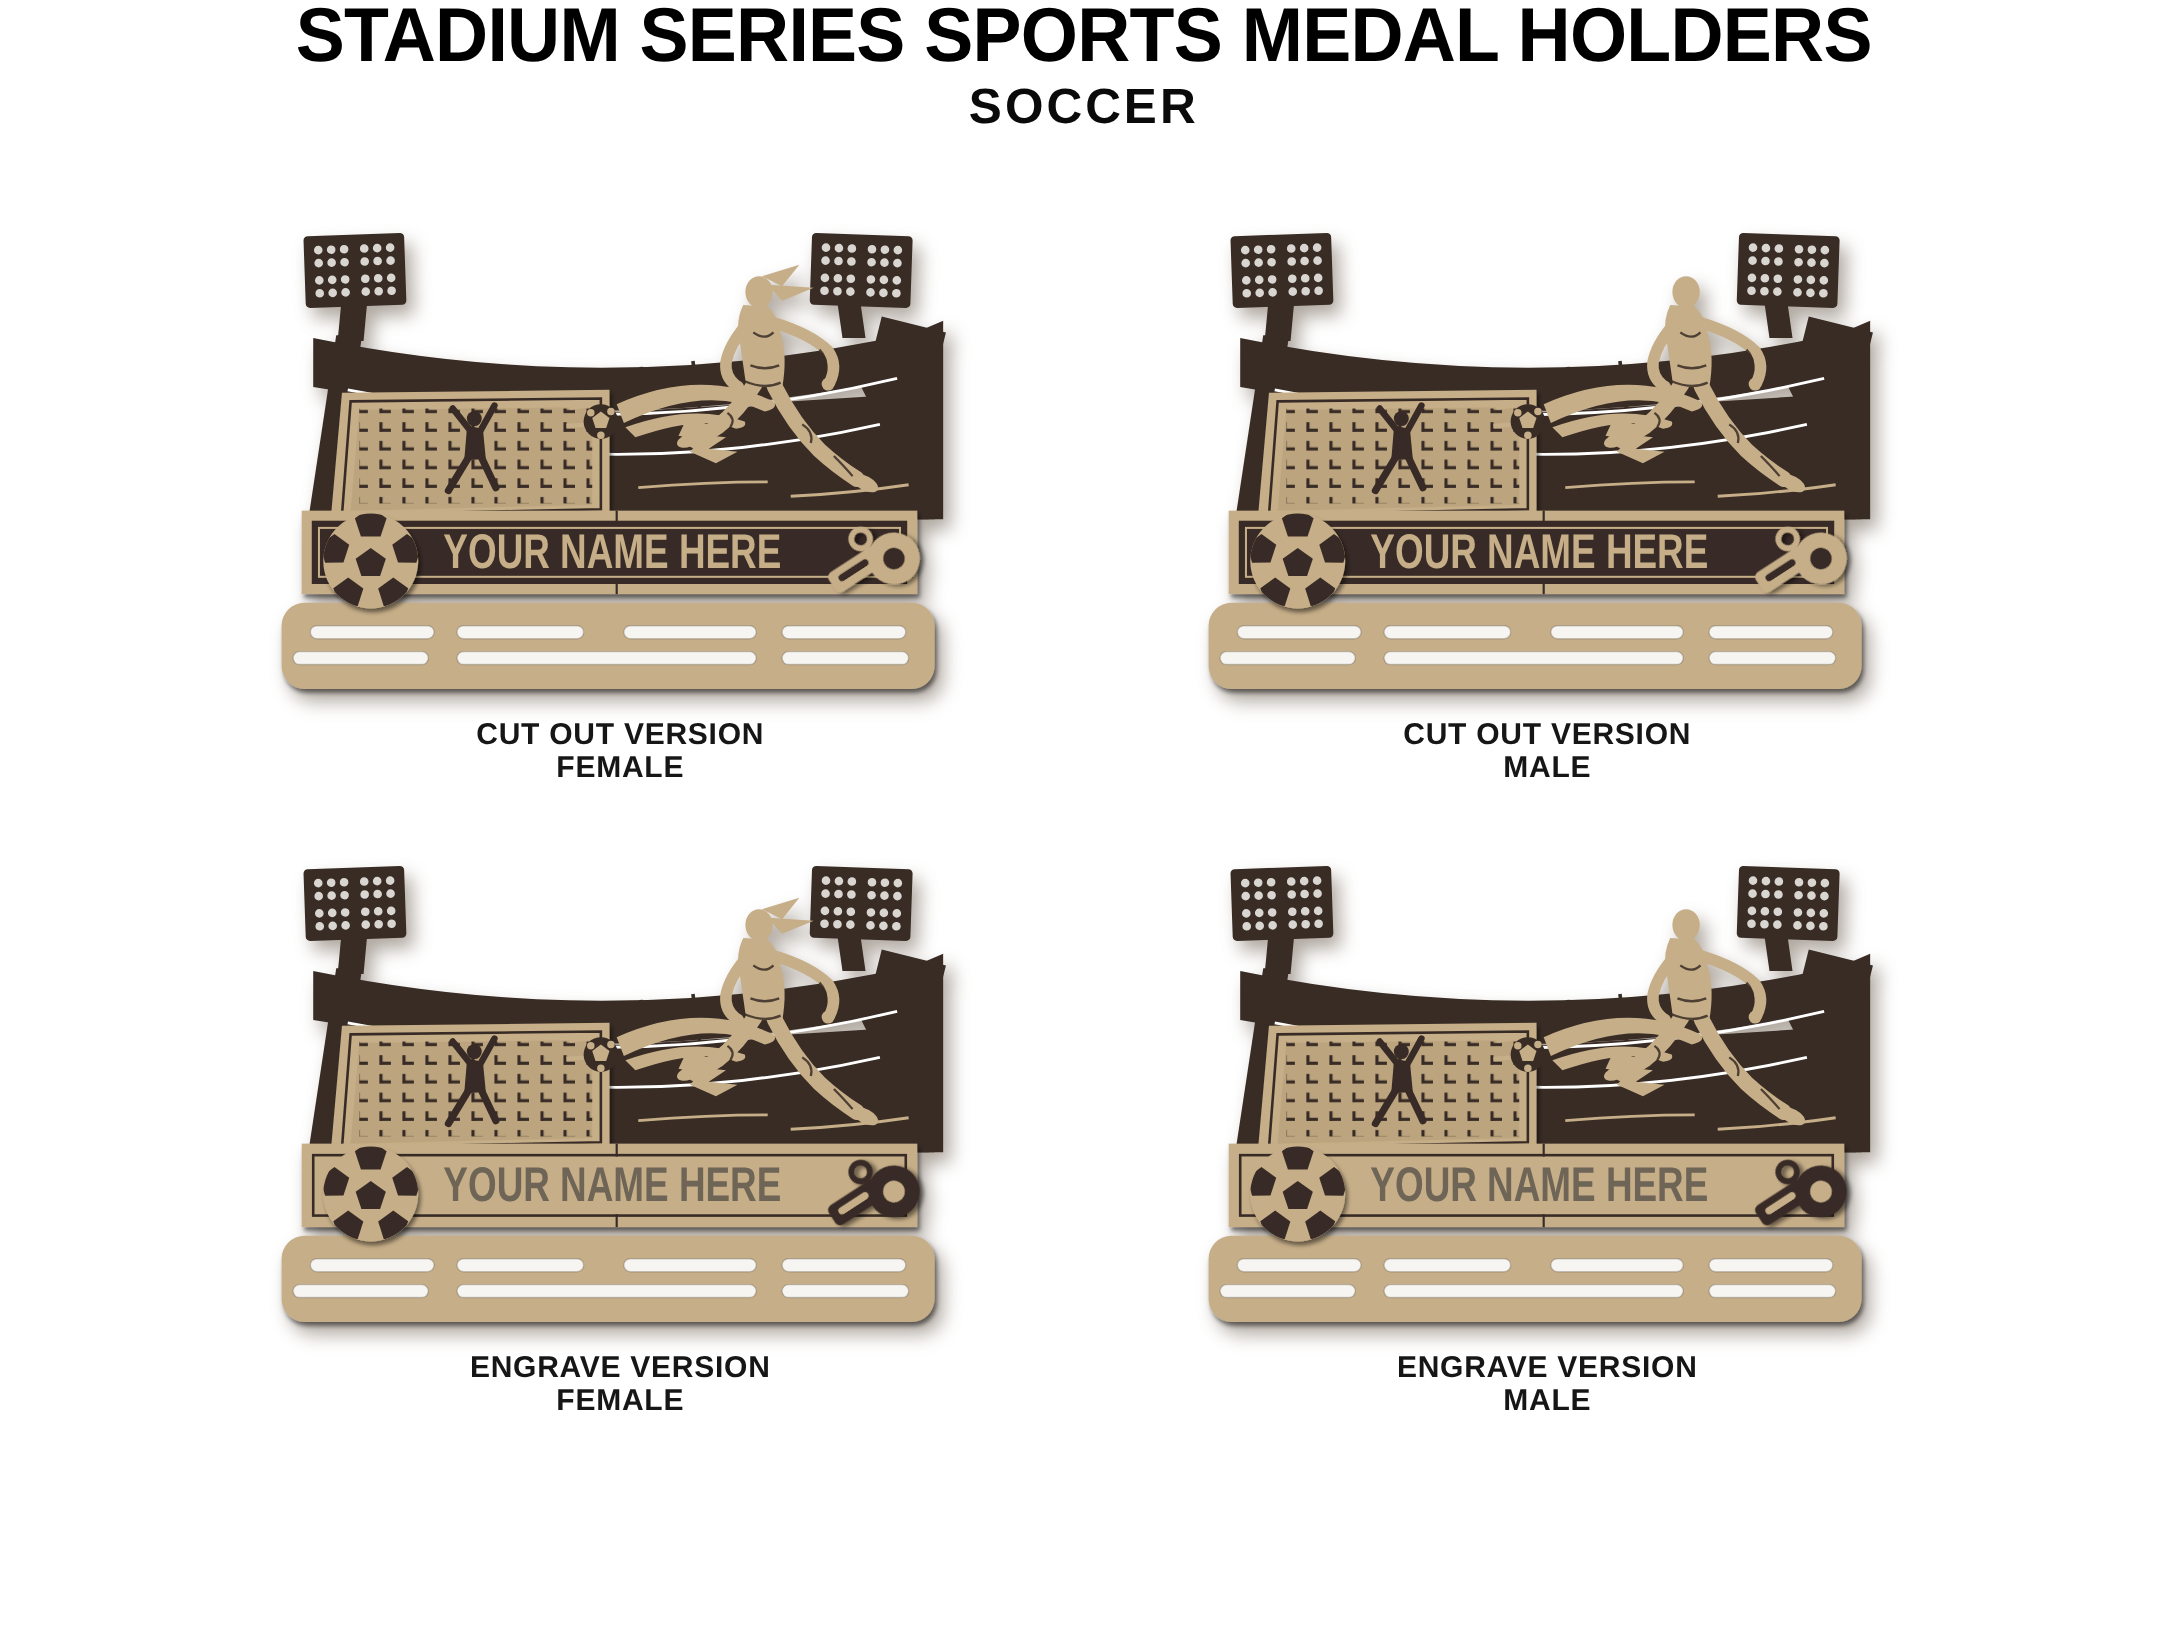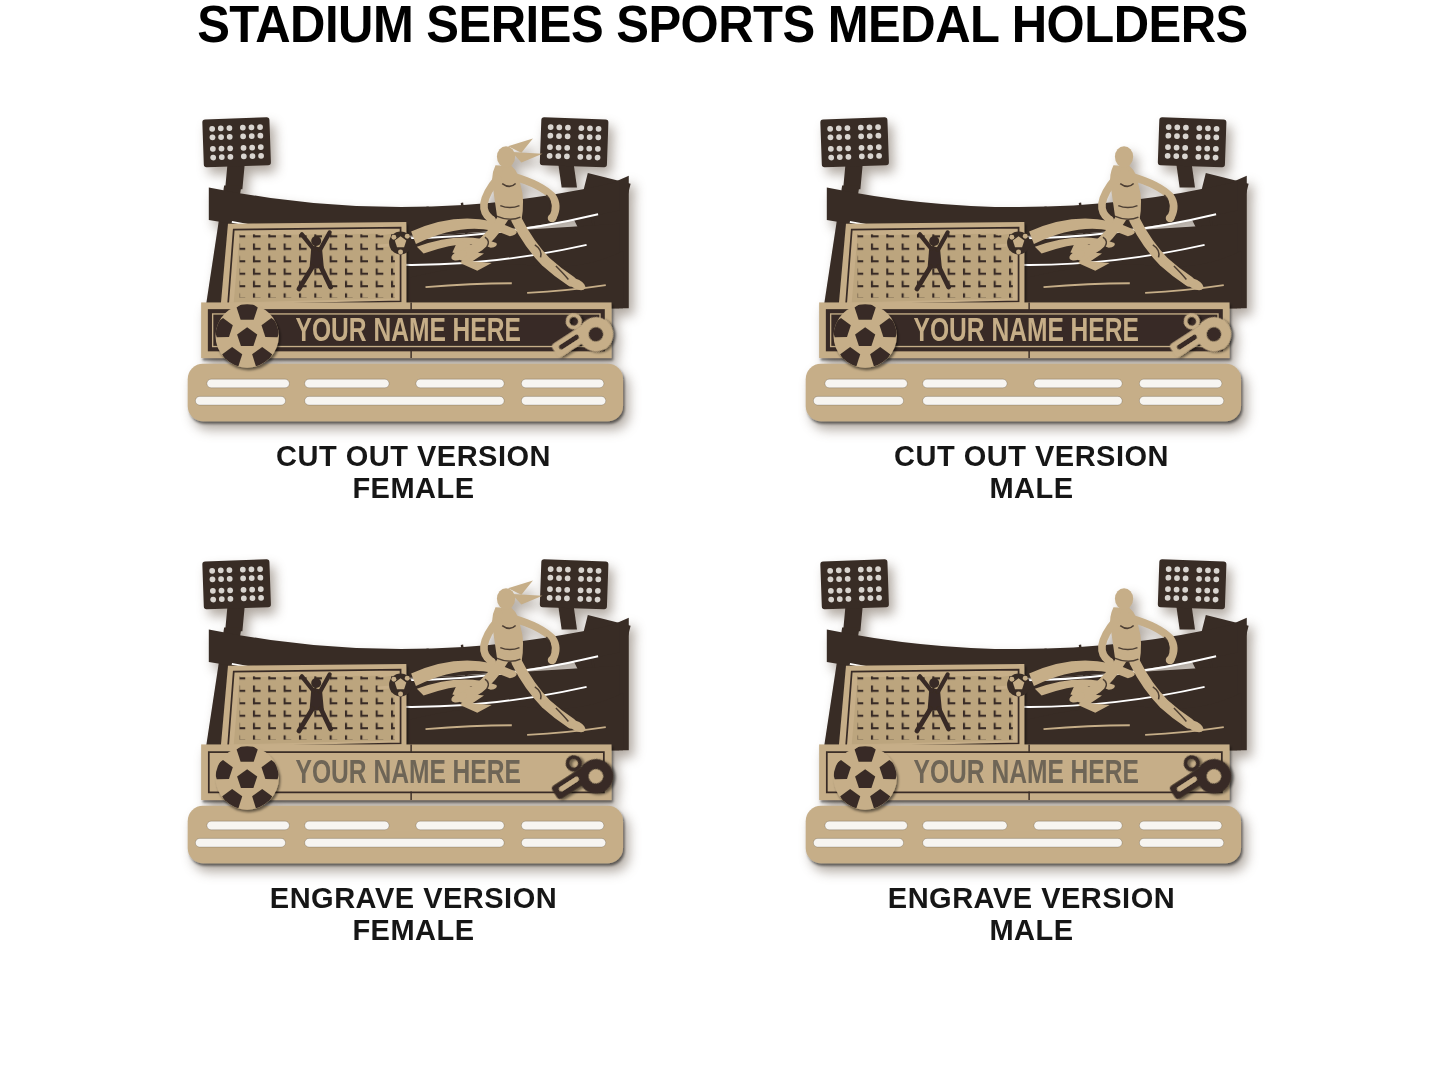--- a/index.html
+++ b/index.html
@@ -19,29 +19,30 @@
   .grid{
     display:grid;grid-template-columns:repeat(2,480px);
     column-gap:138px;row-gap:40px;justify-content:center;margin-top:54px;
   }
   .card{margin:0;text-align:center;}
   .holder svg{
     display:block;width:480px;height:326px;
     filter:drop-shadow(5px 7px 6px rgba(80,62,45,.45));
   }
   .caption{
-    margin-top:12px;font-size:29px;font-weight:bold;color:#161616;
+    margin-top:12px;font-size:20px;font-weight:bold;color:#161616;
     line-height:1.1;letter-spacing:.5px;
   }
 </style>
 </head>
 <body>
 
 <header class="header">
   <h1 class="title">STADIUM SERIES SPORTS MEDAL HOLDERS</h1>
+  <div class="subtitle">SOCCER</div>
 </header>
 
 <main class="grid">
   <figure class="card">
     <div class="holder">
 <svg viewBox="0 0 500 340" xmlns="http://www.w3.org/2000/svg">
   <defs>
     <pattern id="net0" width="16" height="13" patternUnits="userSpaceOnUse">
       <rect x="2" y="8" width="8" height="2.2" fill="#382c25"></rect>
       <rect x="2" y="3.5" width="2.2" height="6.7" fill="#382c25"></rect>

